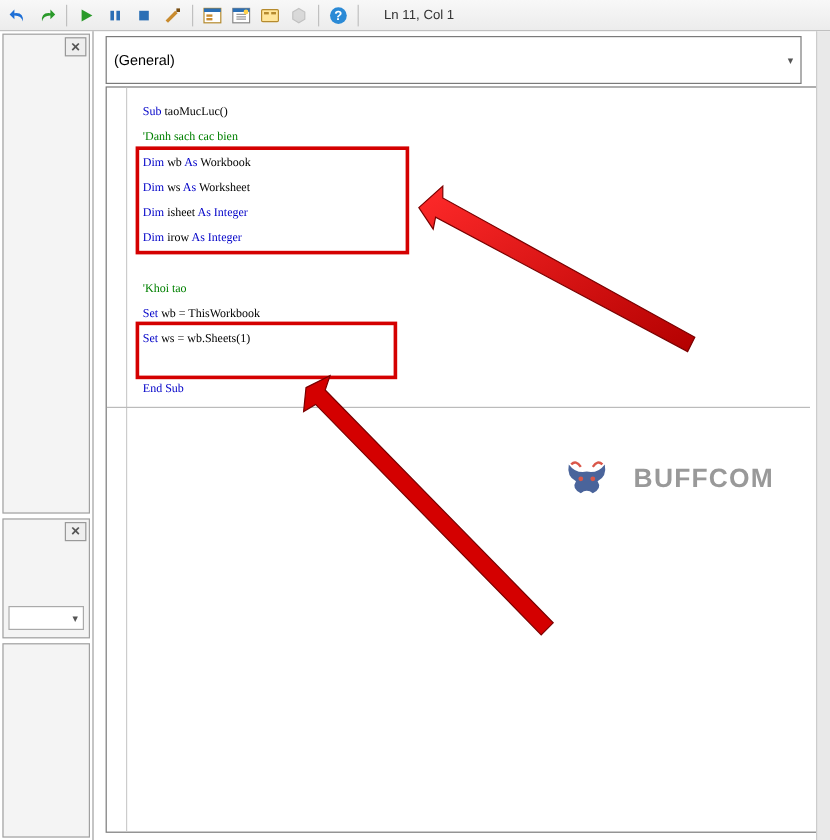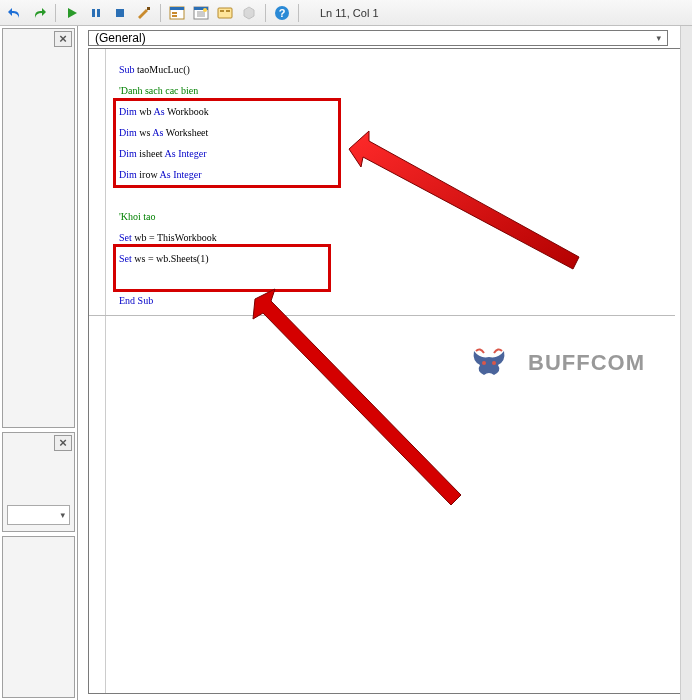--- a/index.html
+++ b/index.html
@@ -90,21 +90,21 @@
   .left-bot { flex: 1; }
 
   .right-col {
     flex: 1;
     display: flex;
     flex-direction: column;
     position: relative;
     padding-left: 6px;
   }
   .obj-bar {
-    height: 16px;
+    height: 40px;
     margin: 4px 24px 2px 4px;
     display: flex;
   }
   .obj-dd {
     flex: 1;
     background: #fff;
     border: 1px solid #7a7a7a;
     display: flex;
     align-items: center;
     justify-content: space-between;
@@ -148,21 +148,21 @@
     border: 3px solid #d40000;
     pointer-events: none;
   }
   .arrow {
     position: absolute;
     pointer-events: none;
   }
   .watermark {
     position: absolute;
     right: 40px;
-    top: 298px;
+    top: 310px;
     display: flex;
     align-items: center;
     gap: 20px;
     opacity: .85;
     pointer-events: none;
   }
   .watermark-text {
     font-family: Arial Black, Impact, sans-serif;
     font-size: 22px;
     font-weight: 900;

